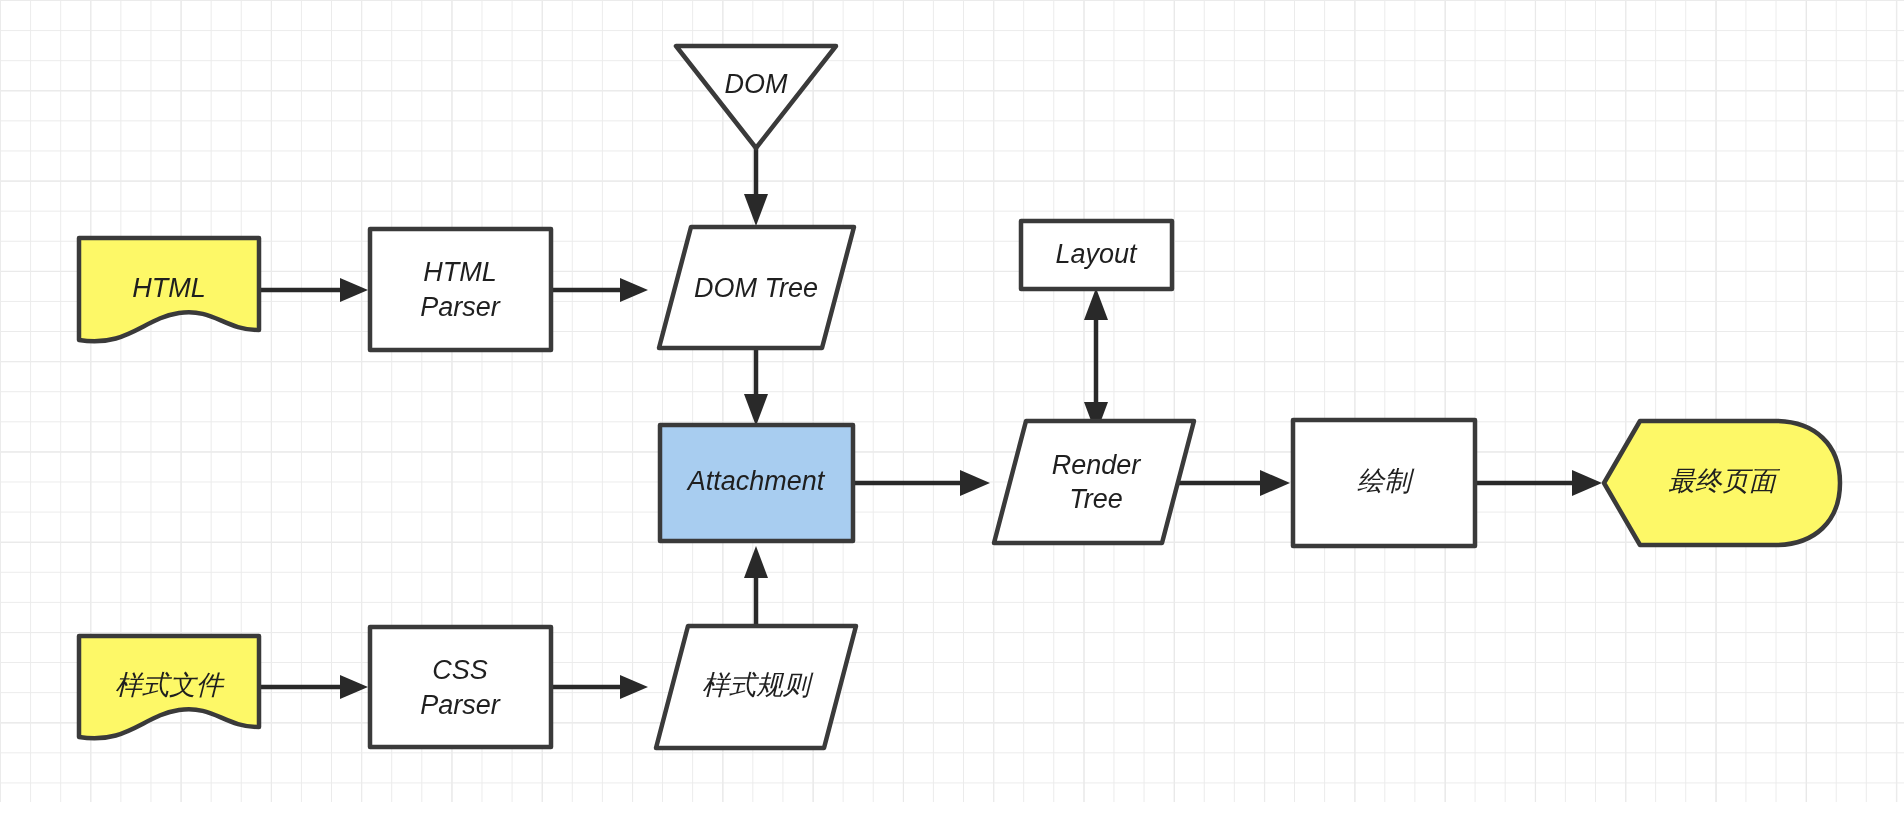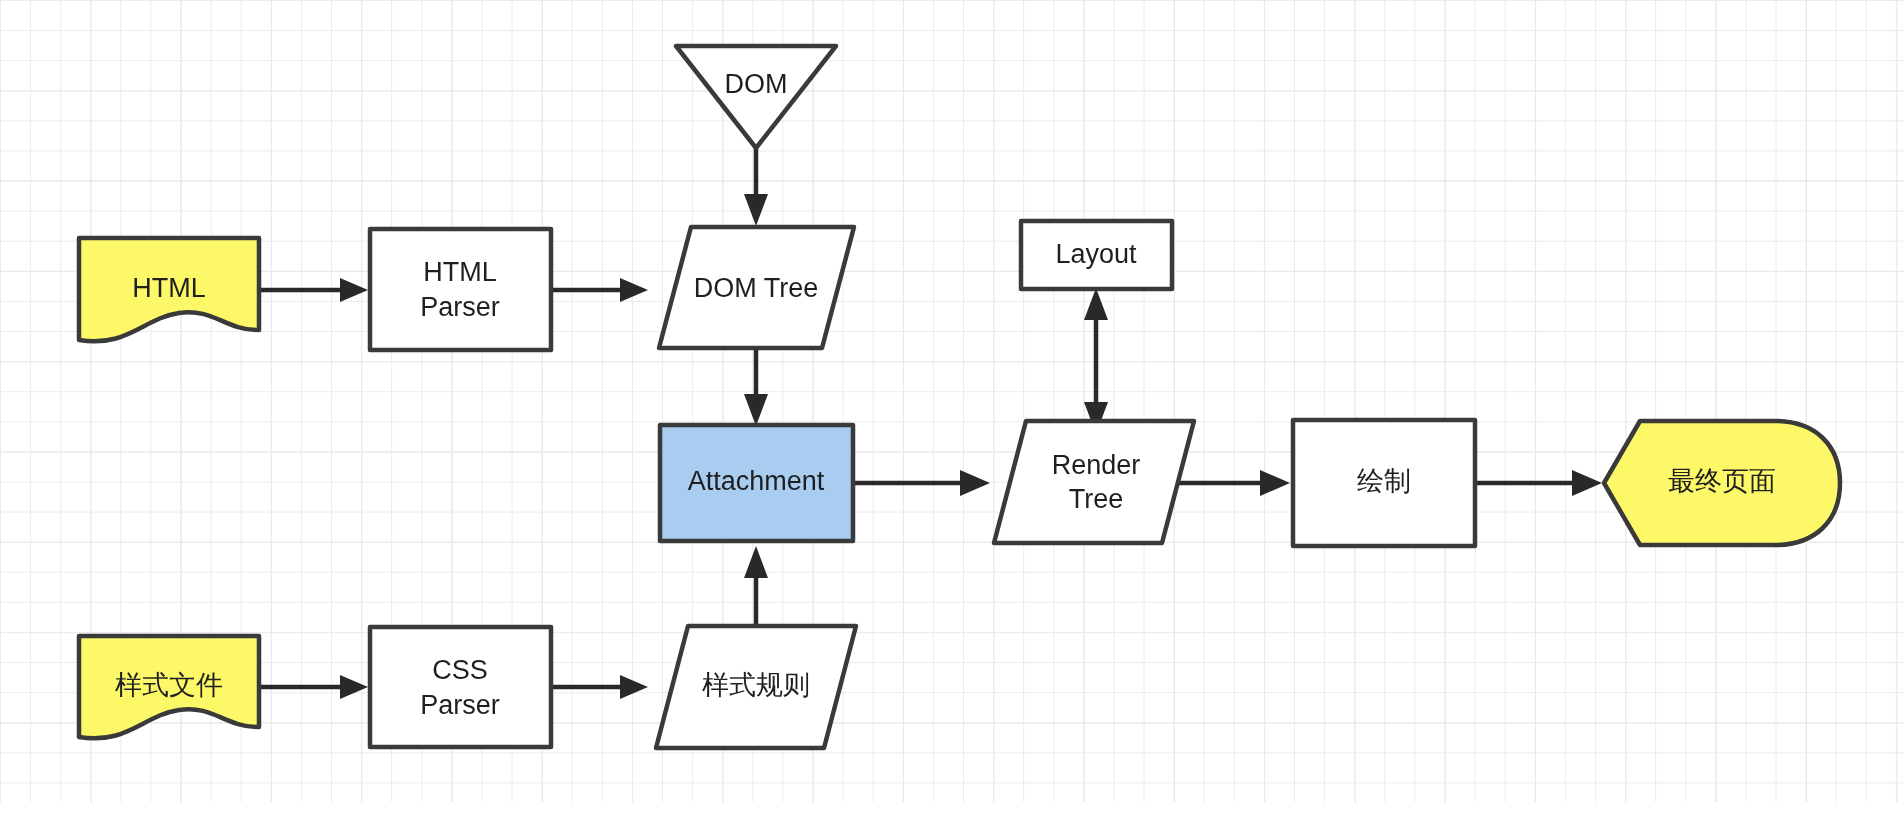--- a/index.html
+++ b/index.html
@@ -14,20 +14,21 @@
     background-color: #ffffff;
     background-image:
       linear-gradient(to right, #ebebeb 1px, transparent 1px),
       linear-gradient(to bottom, #ebebeb 1px, transparent 1px),
       linear-gradient(to right, #e2e2e2 1px, transparent 1px),
       linear-gradient(to bottom, #e2e2e2 1px, transparent 1px);
     background-size: 30.1px 30.1px, 30.1px 30.1px, 90.3px 90.3px, 90.3px 90.3px;
     background-position: 0 1px, 1px 0, 0 1px, 1px 0;
     overflow: hidden;
     font-family: "Liberation Sans", "DejaVu Sans", sans-serif;
+    font-style: italic;
   }
   #flow {
     position: absolute;
     left: 0; top: 0;
     width: 1904px;
     height: 830px;
   }
   .node-text {
     font-family: "Liberation Sans", "DejaVu Sans", sans-serif;
     font-size: 27px;

